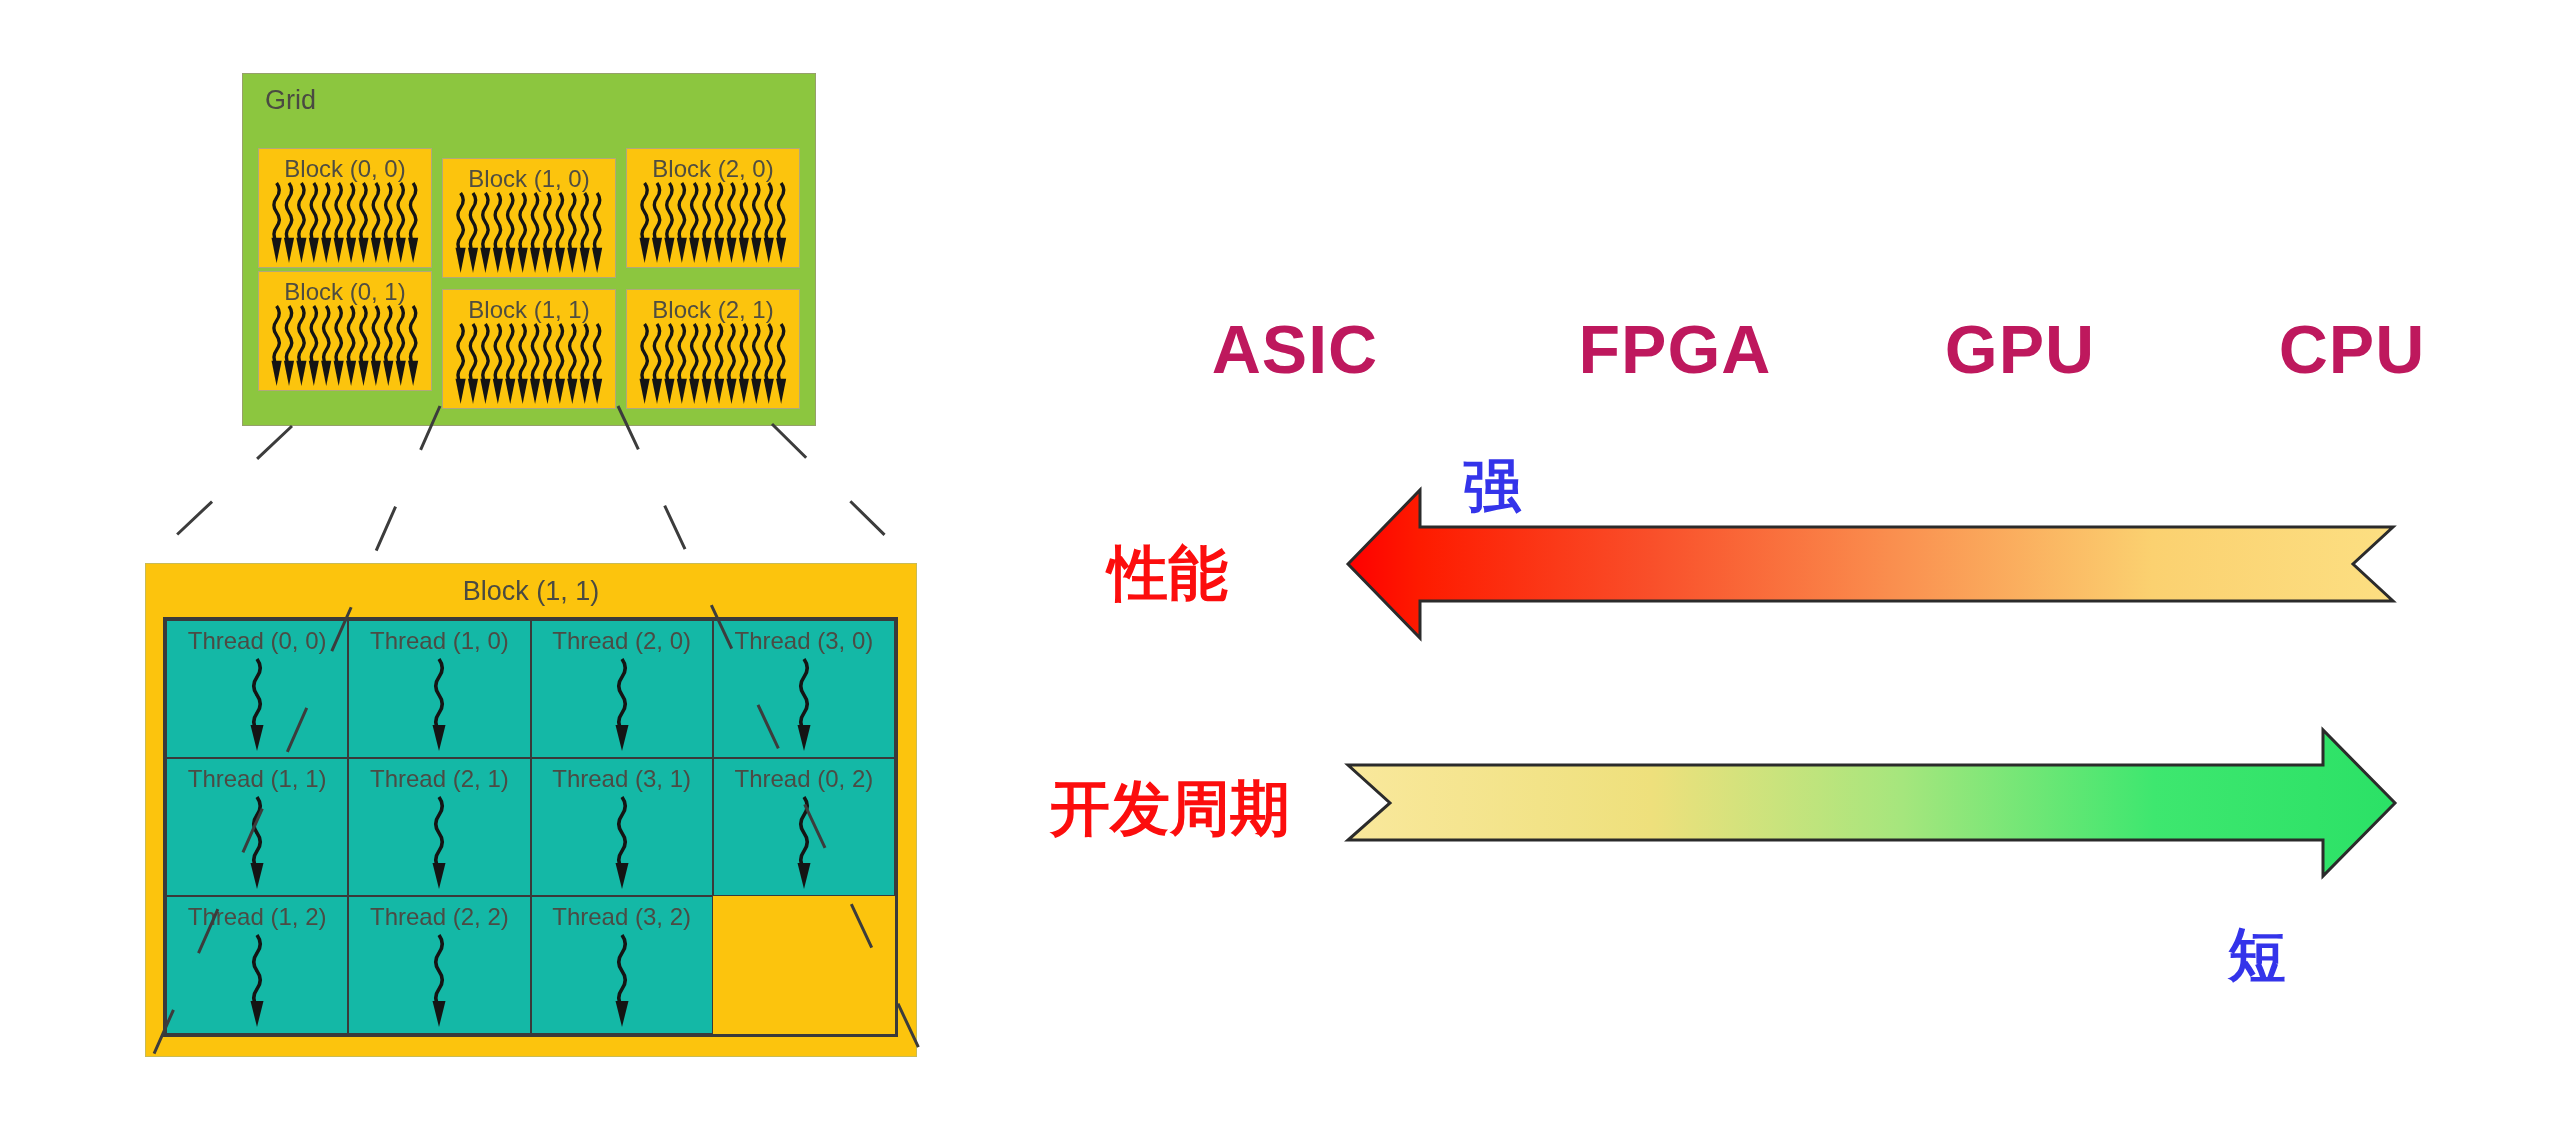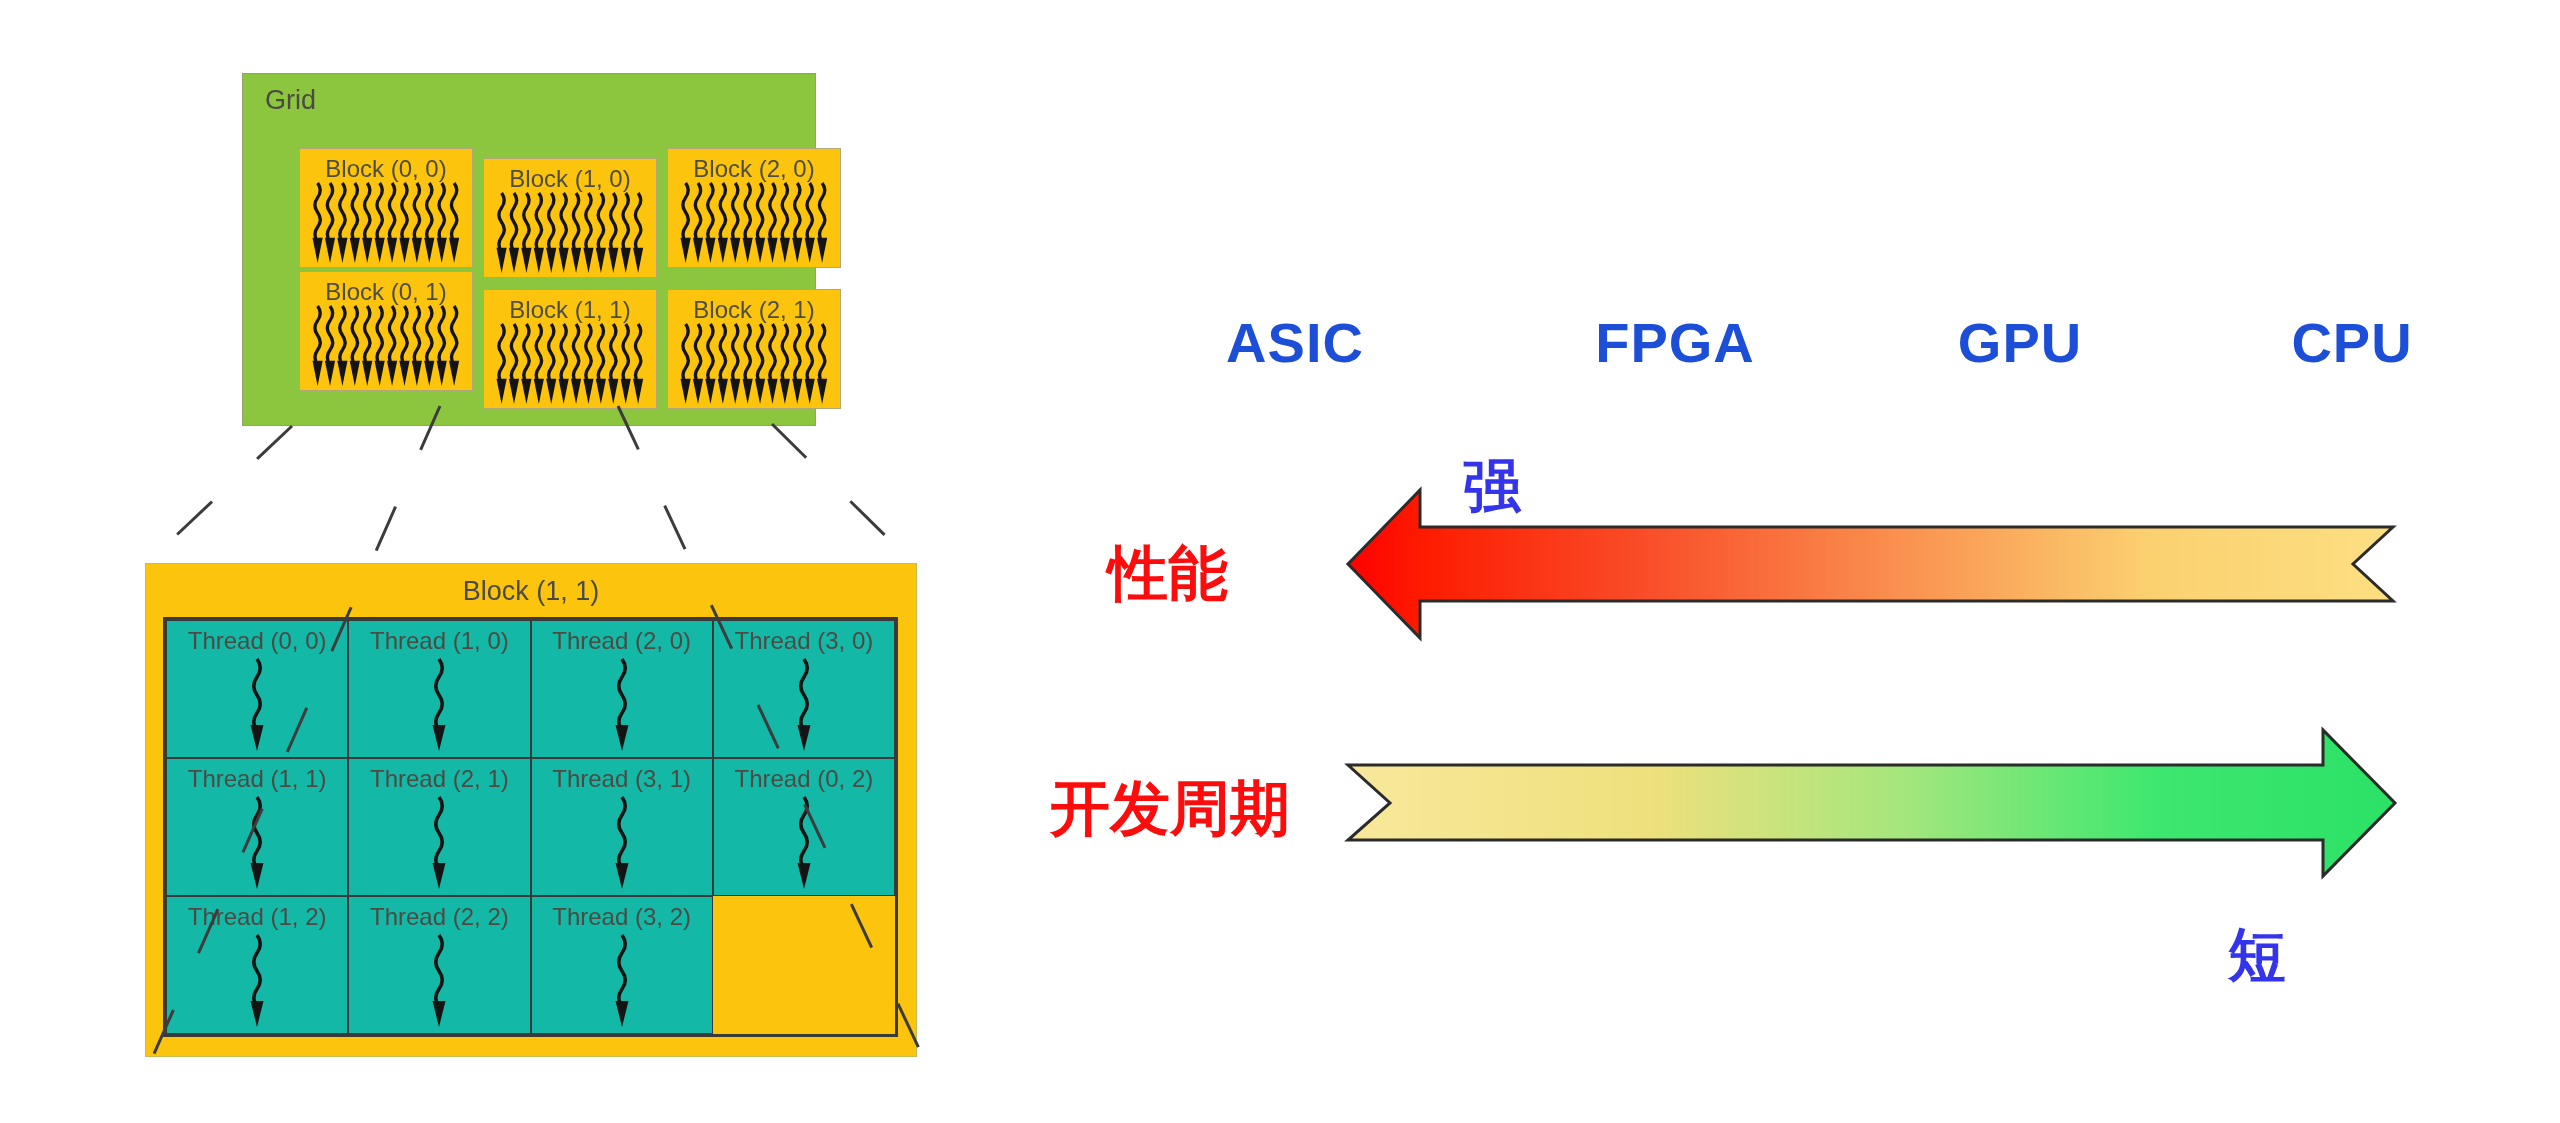--- a/index.html
+++ b/index.html
@@ -3,21 +3,21 @@
 <meta charset="utf-8">
 <style>
   html,body{margin:0;padding:0;background:#ffffff;}
   .page{position:relative;width:2560px;height:1123px;background:#ffffff;overflow:hidden;
         font-family:"Liberation Sans","DejaVu Sans",sans-serif;}
 
   
   .grid-box{position:absolute;left:242px;top:73px;width:572px;height:351px;
             background:#8CC63F;border:1px solid #96a06a;}
   .grid-title{position:absolute;left:22px;top:11px;font-size:27px;color:#4A4A42;}
-  .gblock{position:absolute;width:172px;height:118px;background:#FCC40D;border:1px solid #b0a87a;margin-left:41px;}
+  .gblock{position:absolute;width:172px;height:118px;background:#FCC40D;border:1px solid #b0a87a;}
   .gblock-label{position:absolute;left:0;top:6px;width:100%;text-align:center;
                 font-size:24px;color:#4F4D41;}
   .gblock-waves{position:absolute;left:10px;top:32px;}
 
   
   .detail-box{position:absolute;left:145px;top:563px;width:770px;height:492px;
               background:#FCC40D;border:1px solid #c9bb55;}
   .detail-title{position:absolute;left:0;top:12px;width:100%;text-align:center;
                 font-size:27px;color:#4A4A42;}
   .thread-table{position:absolute;left:17px;top:53px;width:729px;height:414px;
@@ -26,21 +26,21 @@
   .tcell{position:relative;background:#14b8a6;border:1.5px solid #3A3A3A;}
   .tlabel{position:absolute;left:0;top:6px;width:100%;text-align:center;
           font-size:24px;color:#4B4B44;white-space:nowrap;}
   .tcell svg{position:absolute;left:50%;top:34px;transform:translateX(-50%);}
 
   
   .overlay{position:absolute;left:0;top:0;pointer-events:none;}
 
   
   .platform{position:absolute;top:310px;transform:translateX(-50%);
-            font-size:56px;font-weight:bold;color:#1d4ed8;letter-spacing:1px;}
+            font-size:68px;font-weight:bold;color:#be185d;letter-spacing:1px;}
   .cn{font-family:"Liberation Serif","DejaVu Serif",serif;font-weight:bold;white-space:nowrap;}
   .cn-red{position:absolute;color:#FC0D0D;font-size:60px;transform:translateX(-50%);}
   .cn-blue{position:absolute;color:#3434EA;font-size:58px;transform:translateX(-50%);}
   .arrow-svg{position:absolute;}
 </style>
 </head>
 <body>
 
 <div class="page">
 

